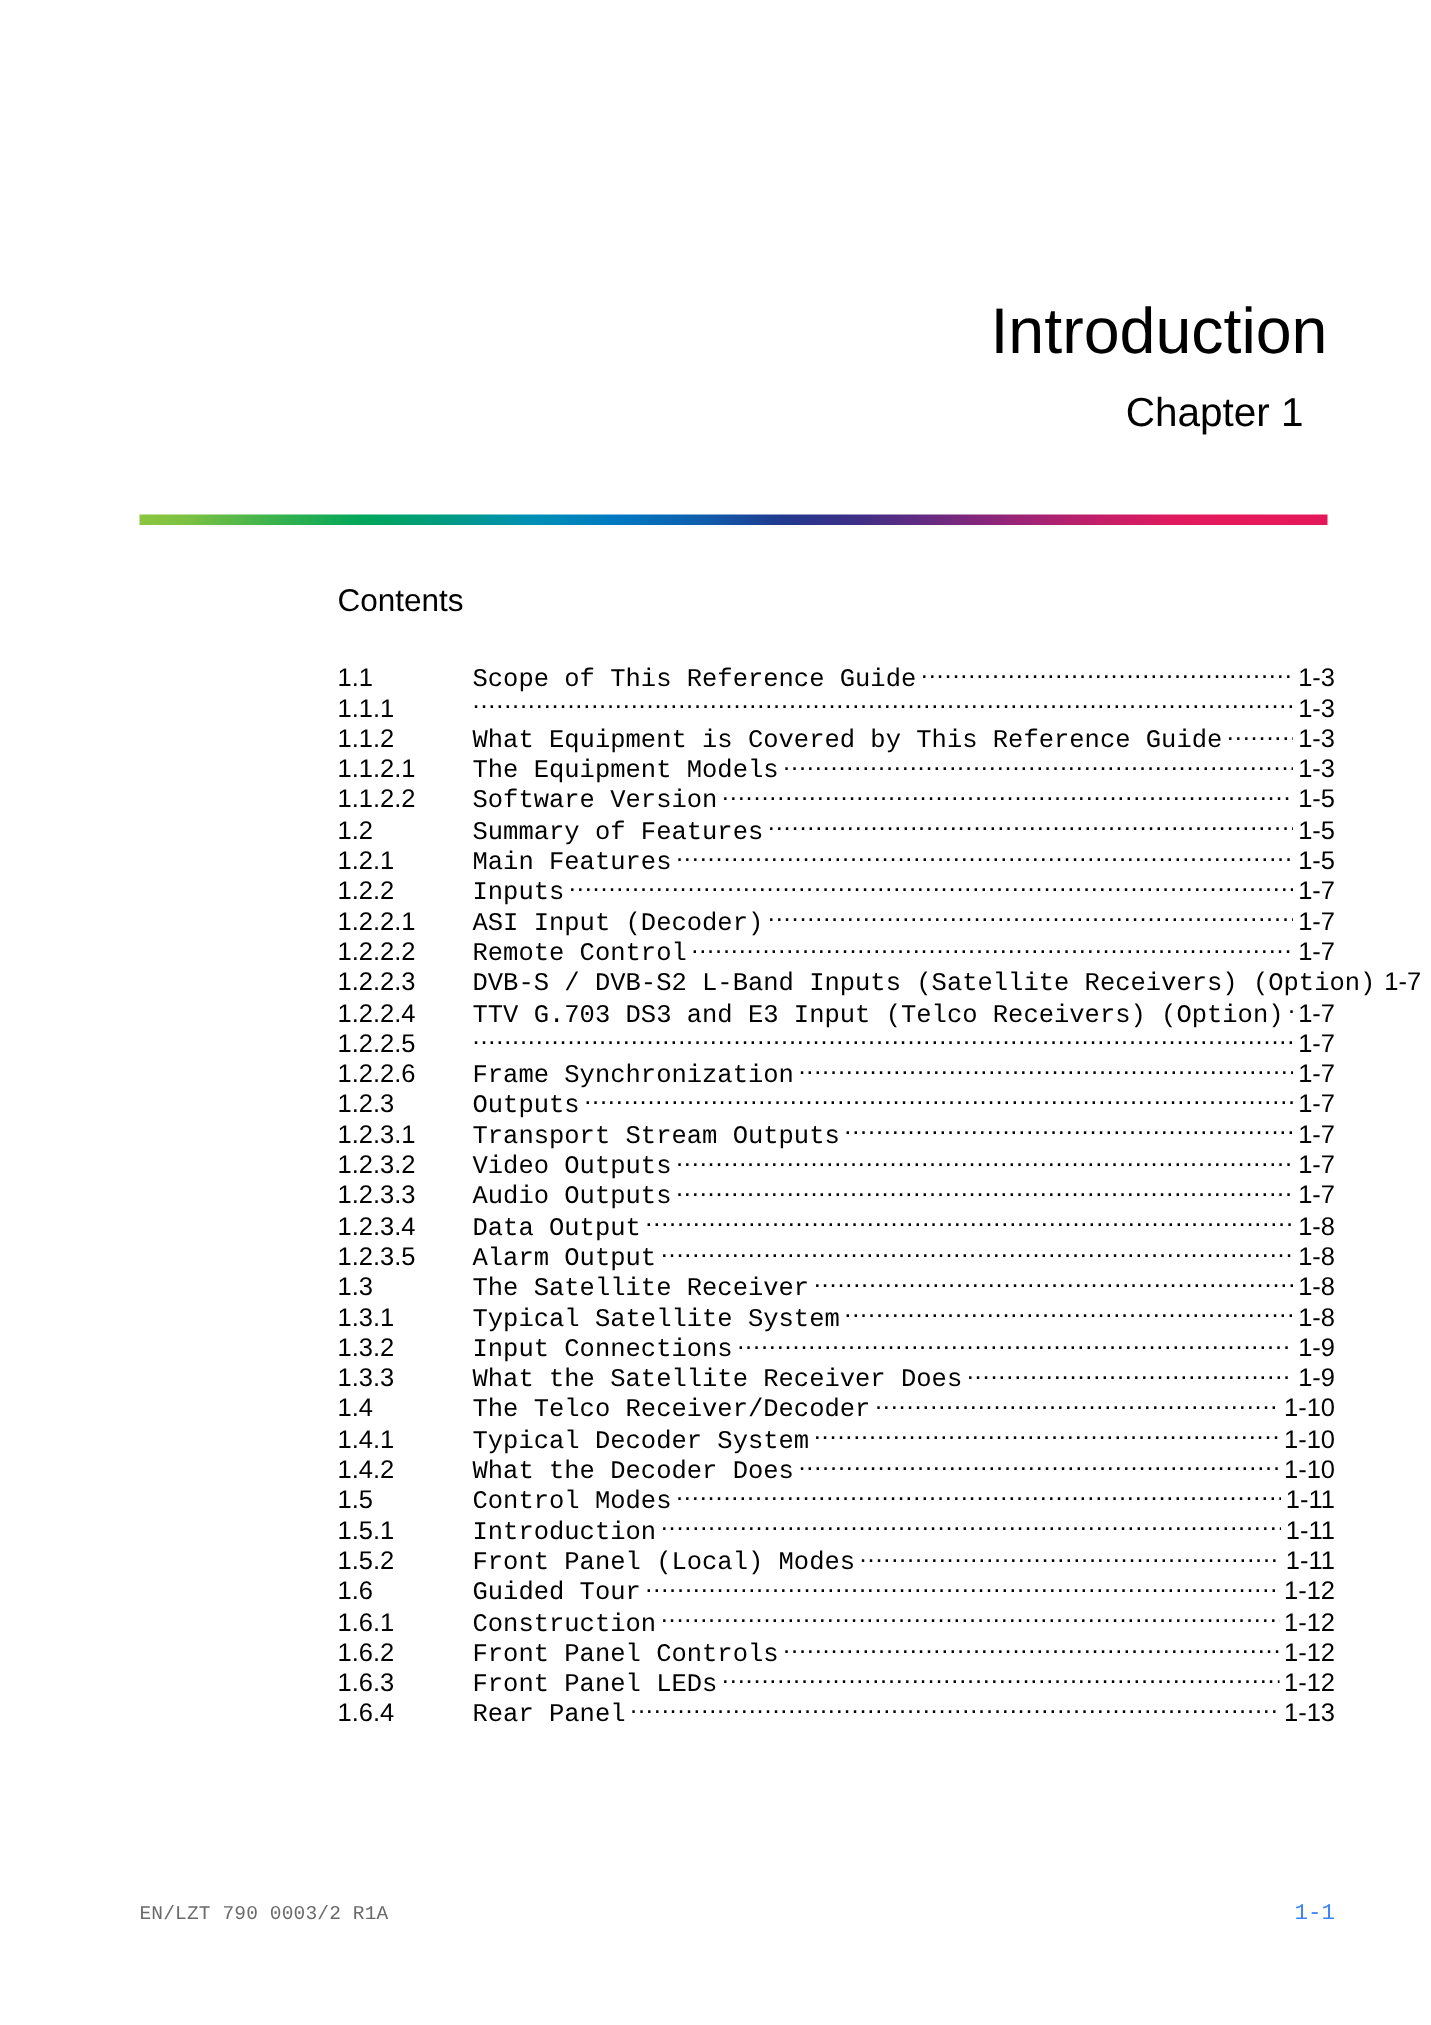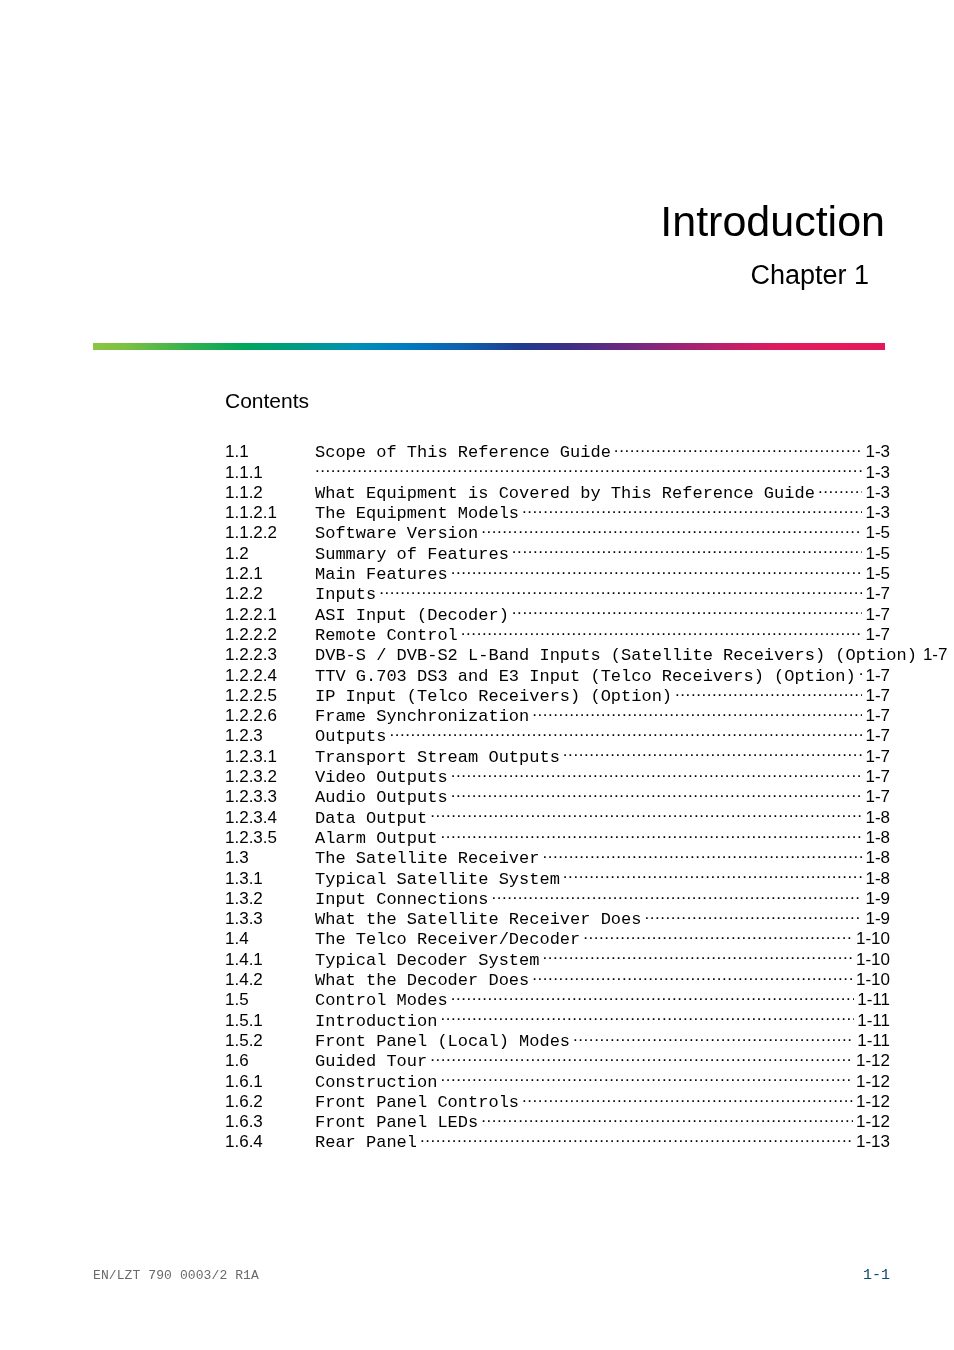--- a/index.html
+++ b/index.html
@@ -146,21 +146,21 @@
     justify-content: space-between;
     font-family: Liberation Mono, monospace;
   }
   .footer-doc-id {
     font-size: 13px;
     color: #6a6a6a;
     letter-spacing: 0.1px;
   }
   .footer-page-num {
     font-size: 15px;
-    color: #0c4a6e;
+    color: #3b82f6;
   }
 </style>
 </head>
 <body>
 
 <div class="page">
 
   <div class="title-block">
     <h1 class="chapter-title">Introduction</h1>
     <div class="chapter-number">Chapter 1</div>
@@ -237,21 +237,20 @@
         <span class="toc-page">1-7</span>
       </div>
       <div class="toc-row">
         <span class="toc-num">1.2.2.4</span>
         <span class="toc-title">TTV G.703 DS3 and E3 Input (Telco Receivers) (Option)</span>
         <span class="toc-leader"></span>
         <span class="toc-page">1-7</span>
       </div>
       <div class="toc-row">
         <span class="toc-num">1.2.2.5</span>
-        <span class="toc-title">IP Input (Telco Receivers) (Option)</span>
         <span class="toc-leader"></span>
         <span class="toc-page">1-7</span>
       </div>
       <div class="toc-row">
         <span class="toc-num">1.2.2.6</span>
         <span class="toc-title">Frame Synchronization</span>
         <span class="toc-leader"></span>
         <span class="toc-page">1-7</span>
       </div>
       <div class="toc-row">

